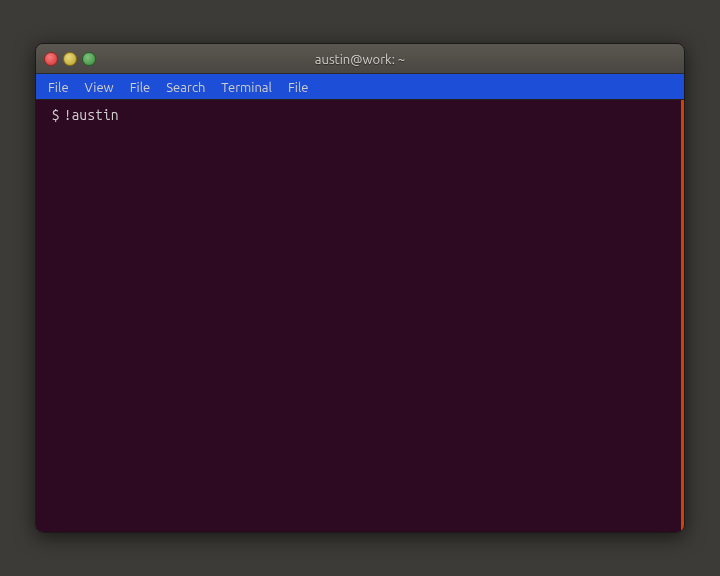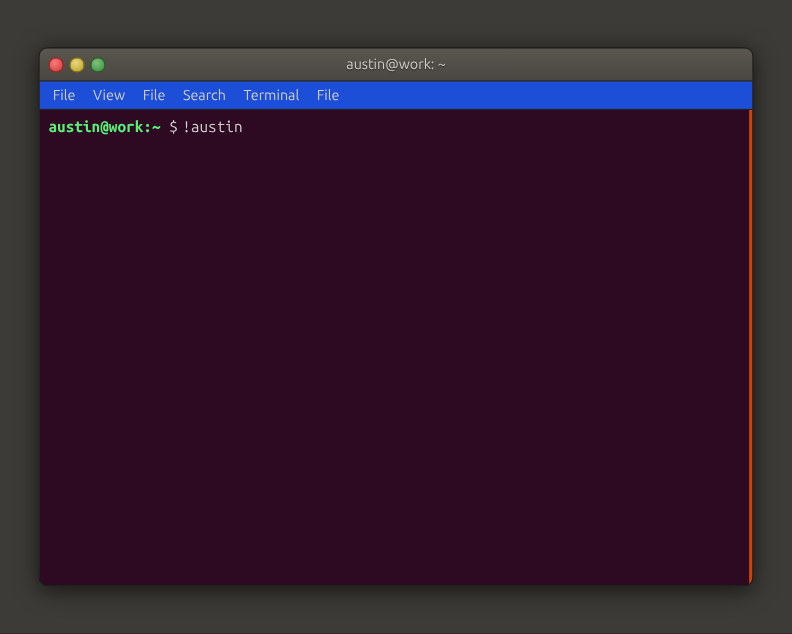--- a/index.html
+++ b/index.html
@@ -150,20 +150,17 @@
     <span class="menu-item">File</span>
     <span class="menu-item">View</span>
     <span class="menu-item">File</span>
     <span class="menu-item">Search</span>
     <span class="menu-item">Terminal</span>
     <span class="menu-item">File</span>
   </div>
 
   <div class="terminal-body">
     <div class="terminal-line">
-      <span class="prompt-user">
-        <span>austin@work:</span><span>~</span>
-      </span>
       <span class="prompt-symbol">&nbsp;<span>$</span></span>
       <span class="command-text">!austin</span>
     </div>
   </div>
 </div>
 
 </body></html>

